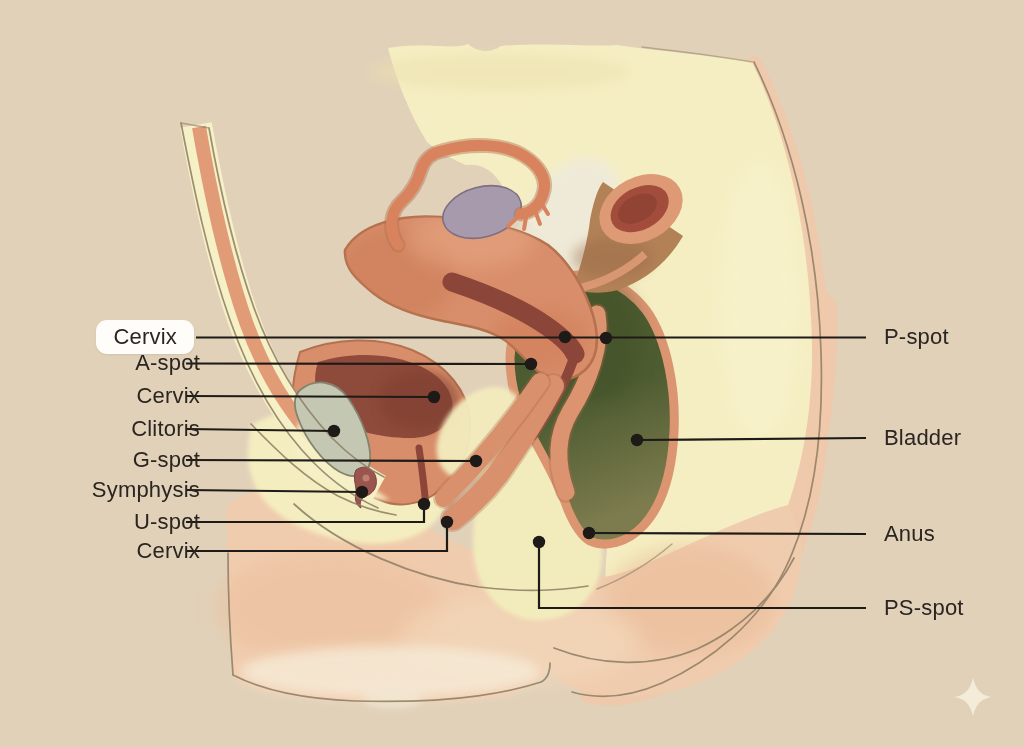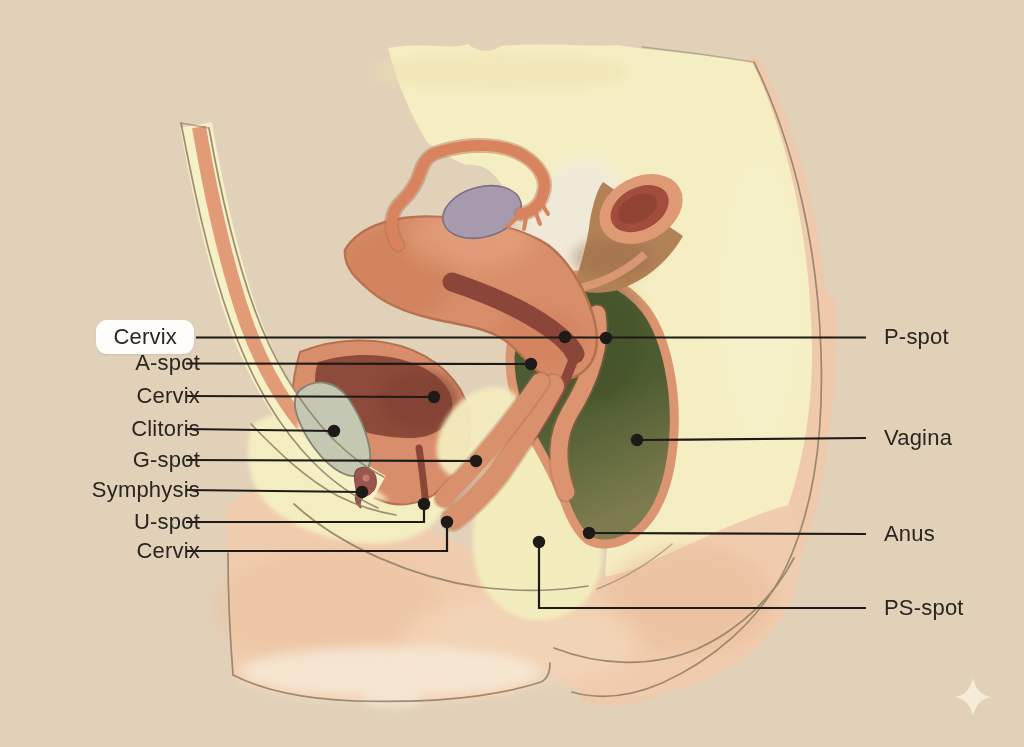--- a/index.html
+++ b/index.html
@@ -251,17 +251,17 @@
 </div>
 <div class="lbl lleft ll1">A-spot</div>
 <div class="lbl lleft ll2">Cervix</div>
 <div class="lbl lleft ll3">Clitoris</div>
 <div class="lbl lleft ll4">G-spot</div>
 <div class="lbl lleft ll5">Symphysis</div>
 <div class="lbl lleft ll6">U-spot</div>
 <div class="lbl lleft ll7">Cervix</div>
 
 <div class="lbl lright lr0">P-spot</div>
-<div class="lbl lright lr1">Vagina</div>
+<div class="lbl lright lr1">Bladder</div>
 <div class="lbl lright lr2">Anus</div>
 <div class="lbl lright lr3">PS-spot</div>
 
 </div>
 
 </body></html>

